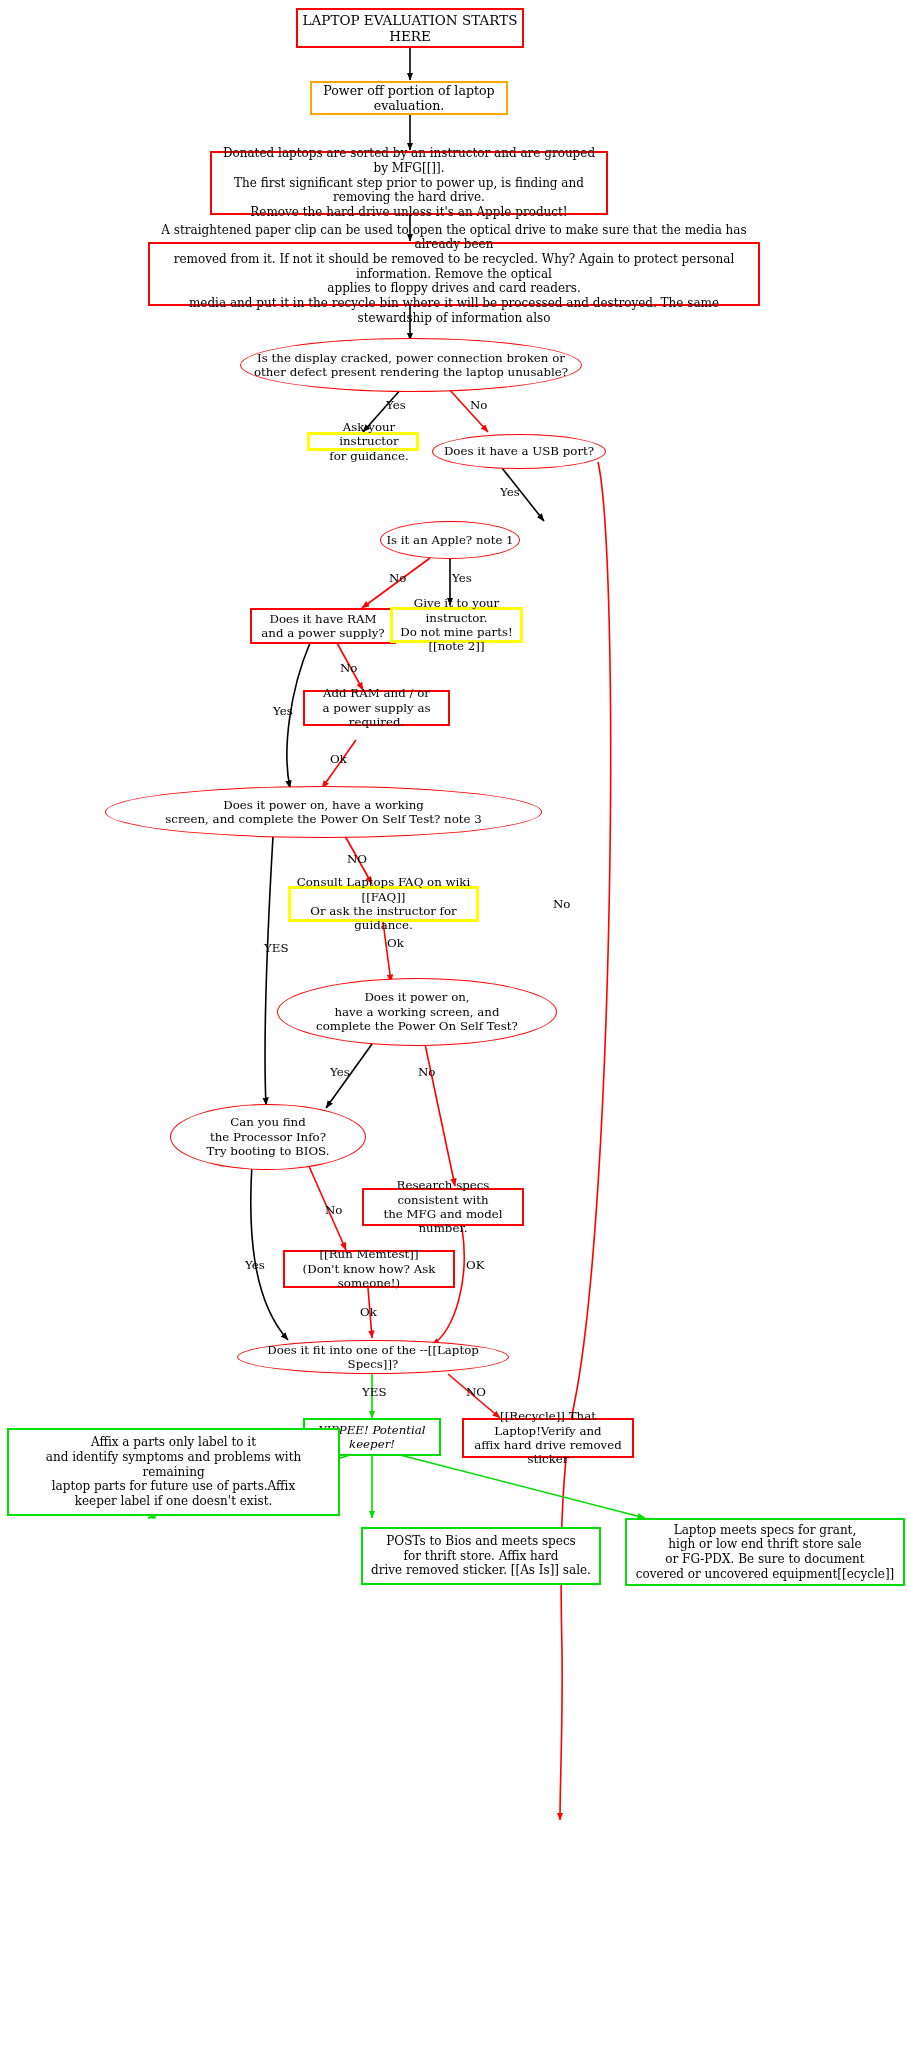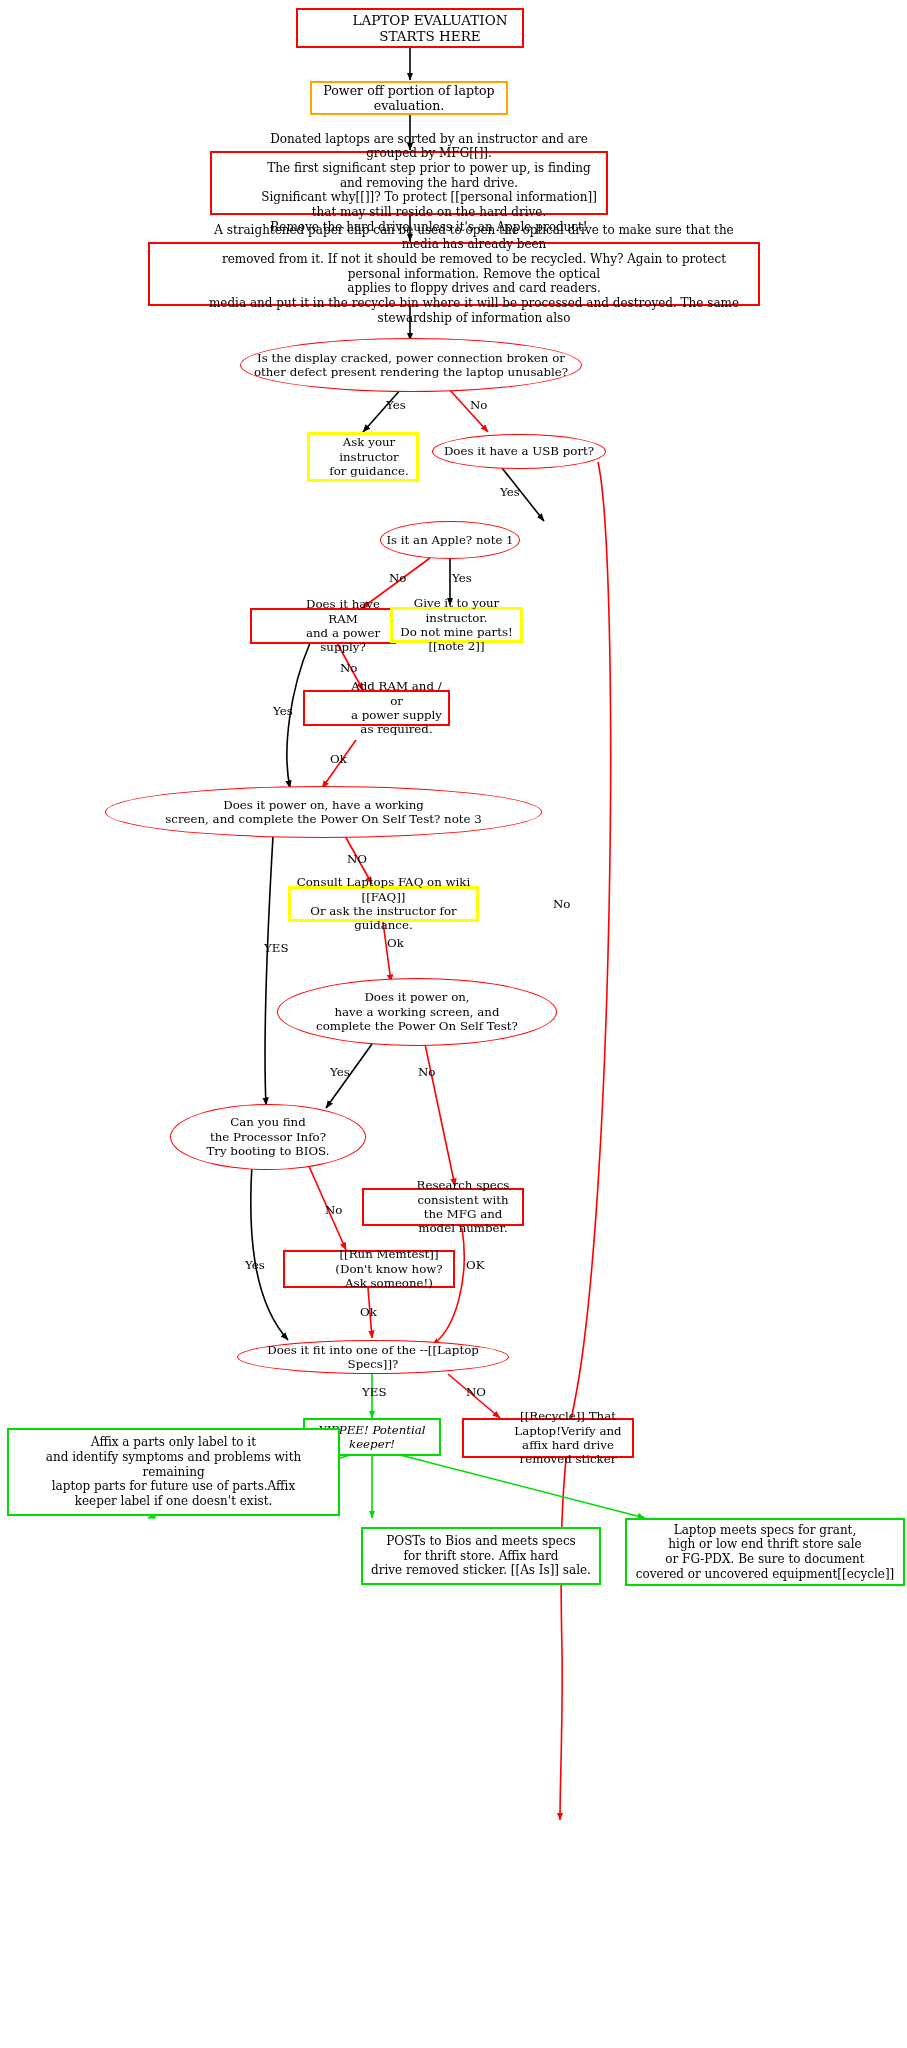--- a/index.html
+++ b/index.html
@@ -37,21 +37,21 @@
     background: #ffffff;
     z-index: 5;
   }
   .node .txt {
     width: 100%;
     padding: 0 4px;
   }
   .box {
     border-style: solid;
   }
-  .box.red    { border-color: #ff0000; border-width: 2.5px; padding-left: 40px; }
+  .box.red    { border-color: #ff0000; border-width: 2.5px; }
   .box.orange { border-color: #ffa500; border-width: 2.5px; }
   .box.yellow { border-color: #ffff00; border-width: 3px; }
   .box.green  { border-color: #00dd00; border-width: 2.5px; }
   .ellipse {
     border: 1.5px solid #ff0000;
     border-radius: 50%;
   }
   .lbl {
     position: absolute;
     z-index: 6;
@@ -141,21 +141,20 @@
   </div>
 
   <div class="node box orange fs13" style="left:310px; top:81px; width:198px; height:34px;">
     <div class="txt">Power off portion of laptop evaluation.</div>
   </div>
 
   <div class="node box red fs11" style="left:210px; top:151px; width:398px; height:64px;">
     <div class="txt">
       <div>Donated laptops are sorted by an instructor and are grouped by MFG[[]].</div>
       <div>The first significant step prior to power up, is finding and removing the hard drive.</div>
-      <div>Significant why[[]]? To protect [[personal information]] that may still reside on the hard drive.</div>
       <div>Remove the hard drive unless it's an Apple product!</div>
     </div>
   </div>
 
   <div class="node box red fs11" style="left:148px; top:242px; width:612px; height:64px;">
     <div class="txt">
       <div>A straightened paper clip can be used to open the optical drive to make sure  that the media has already been</div>
       <div>removed from it. If not it should be removed to be recycled. Why? Again to protect personal information. Remove the optical</div>
       <div>applies to floppy drives and card readers.</div>
       <div>media and put it in the recycle bin where it will be processed and destroyed. The same stewardship of information also</div>
@@ -165,21 +164,21 @@
   <div class="node ellipse fs12" style="left:240px; top:338px; width:342px; height:54px;">
     <div class="txt">
       <div>Is the display cracked, power connection broken or</div>
       <div>other defect present rendering the laptop unusable?</div>
     </div>
   </div>
 
   <div class="lbl fs12" style="left:386px; top:398px;">Yes</div>
   <div class="lbl fs12" style="left:470px; top:398px;">No</div>
 
-  <div class="node box yellow fs12" style="left:307px; top:432px; width:112px; height:50px;padding-left:12px;">
+  <div class="node box yellow fs12" style="left:307px; top:432px; width:112px; height:19px;padding-left:12px;">
     <div class="txt">
       <div>Ask your instructor</div>
       <div>for guidance.</div>
     </div>
   </div>
 
   <div class="node ellipse fs12" style="left:432px; top:434px; width:174px; height:35px;">
     <div class="txt">Does it have a USB port?</div>
   </div>
 

